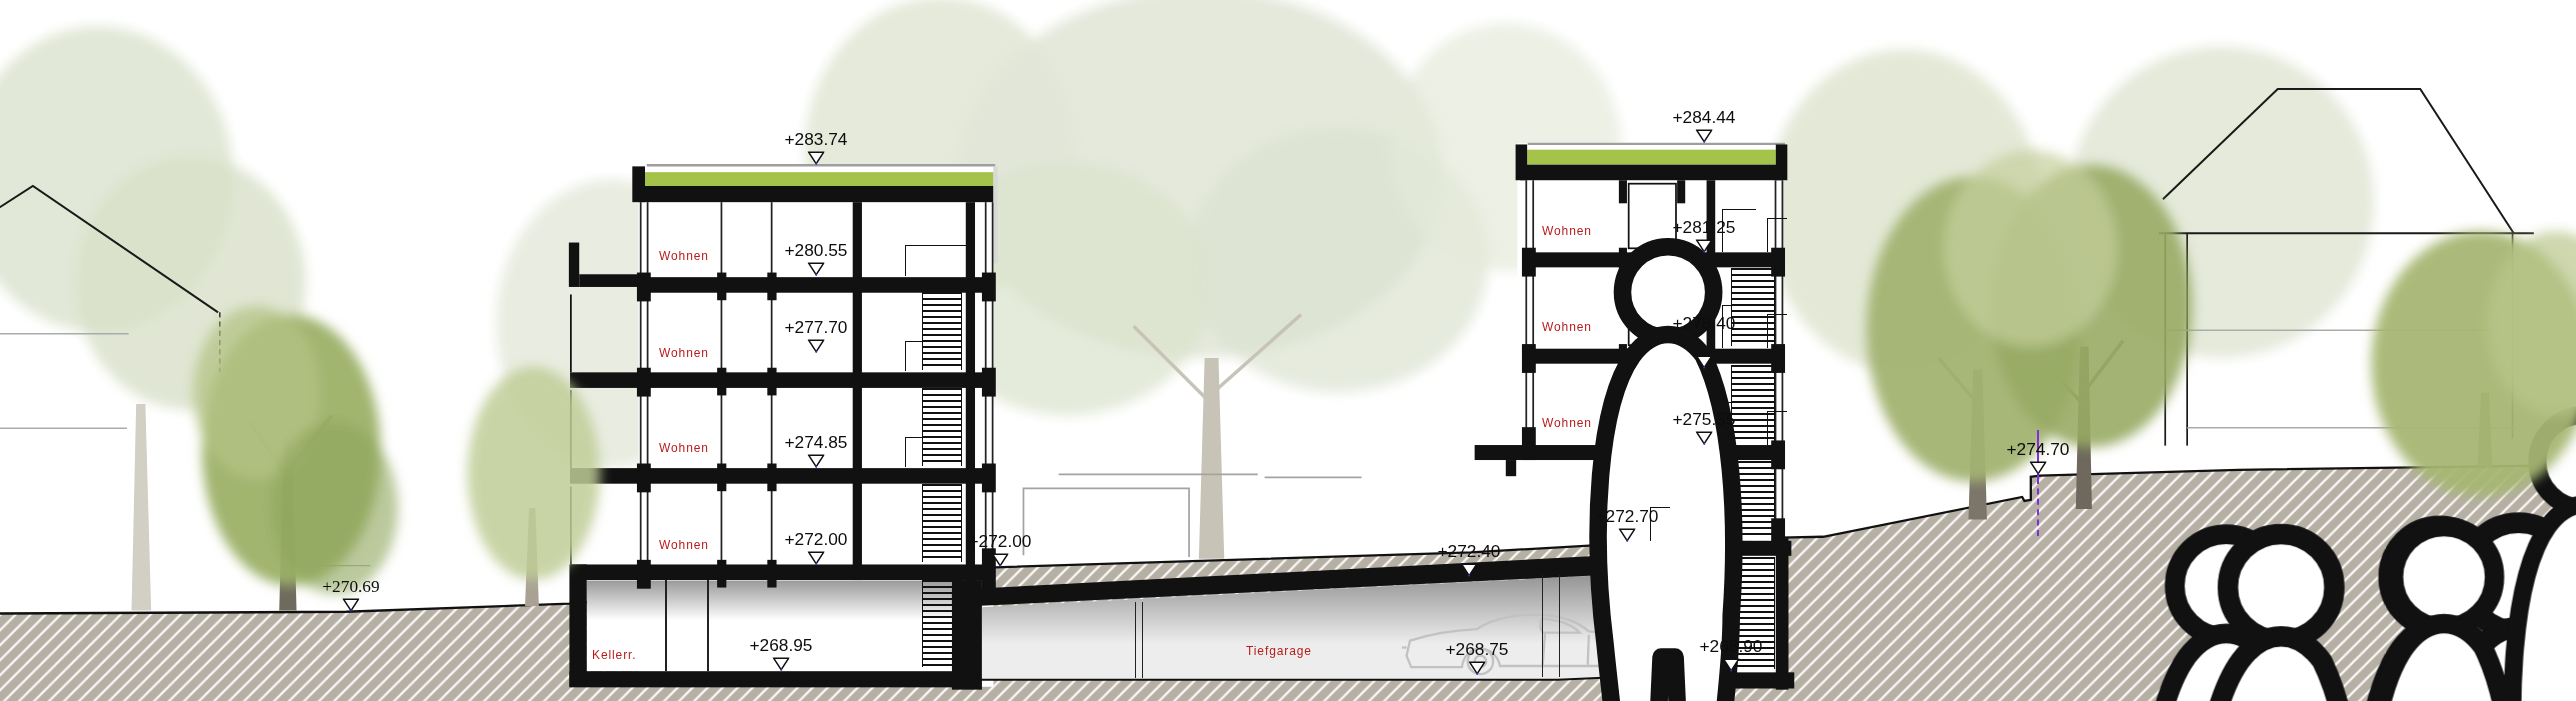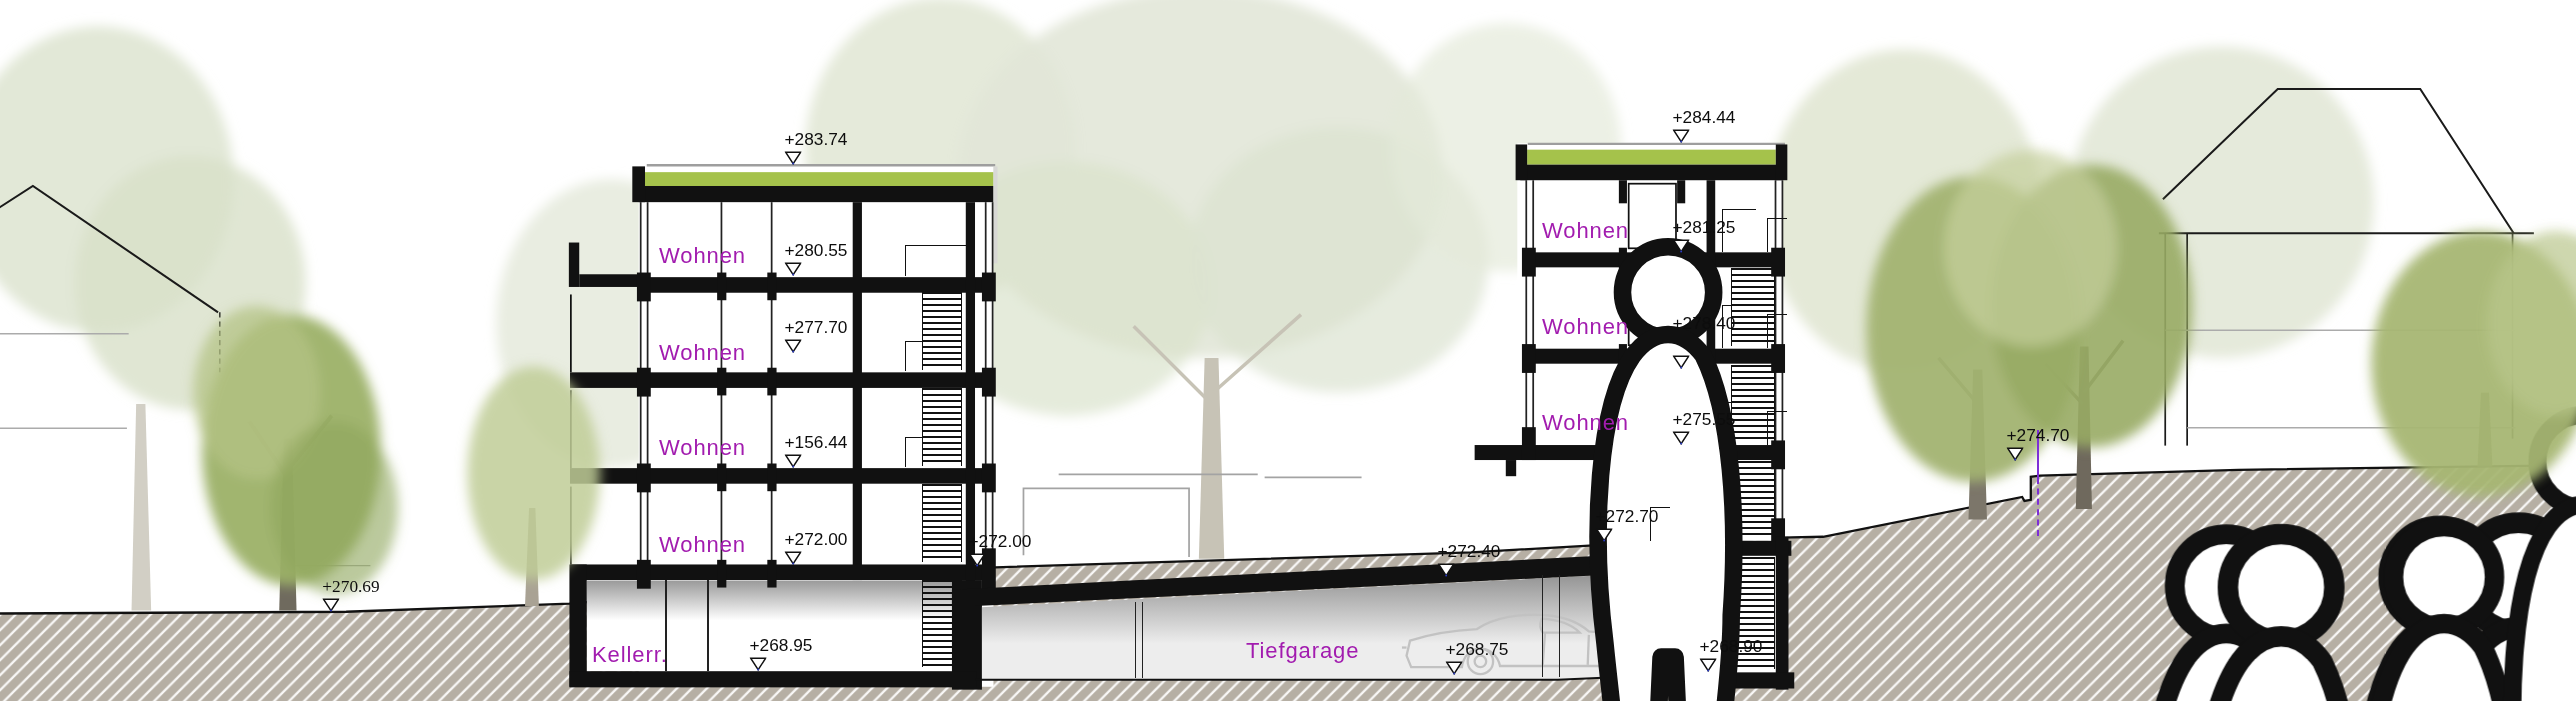--- a/index.html
+++ b/index.html
@@ -1,22 +1,22 @@
 <!DOCTYPE html>
 <html style="font-size:9.2px"><head>
 <meta charset="utf-8">
 <style>
   html,body{margin:0;padding:0;background:#ffffff;}
   #stage{position:relative;width:2576px;height:702px;overflow:hidden;background:#ffffff;
          font-family:"Liberation Sans",sans-serif;}
   #stage svg.canvas{position:absolute;left:0;top:0;}
-  .roomlabel{position:absolute;transform:translateY(-50%);font-size:22px;line-height:1;
-             color:#a21caf;letter-spacing:0.9px;white-space:nowrap;}
+  .roomlabel{position:absolute;transform:translateY(-50%);font-size:12px;line-height:1;
+             color:#b91c1c;letter-spacing:0.9px;white-space:nowrap;}
   .marker{position:absolute;transform:translateX(-50%);display:flex;flex-direction:column;
-          gap:1.2px;z-index:30;}
+          align-items:center;gap:1.2px;z-index:30;}
   .mval{font-size:17.3px;line-height:19.6px;color:#0d0d0d;letter-spacing:0;white-space:nowrap;}
   .stairs{position:absolute;border-left:1.7px solid #111;border-right:1.7px solid #111;
           background:repeating-linear-gradient(180deg,#111 0 1.7px,transparent 1.7px 6px);}
   .lmark{position:absolute;border-left:1.7px solid #111;border-top:1.7px solid #111;}
   .dimmark{position:absolute;border-left:1.4px solid #111;border-top:1.4px solid #111;}
   .colpair{position:absolute;border-left:1.7px solid #222;border-right:1.7px solid #222;}
   .thinline{position:absolute;background:#222;}
   .boundary-solid{position:absolute;border-left:2.3px solid #7e2fd6;}
   .boundary-dash{position:absolute;border-left:2.3px dashed #7e2fd6;}
 </style>
@@ -325,21 +325,21 @@
       </svg>
 </div>
 <div class="marker" style="left:816px;top:318px;">
   <span class="mval">+277.70</span>
   <svg width="17.3" height="14" viewBox="0 0 30 24">
         <polygon points="2,2 28,2 15,22" fill="#fff" stroke="#111" stroke-width="2.5"></polygon>
         <rect x="13.5" y="20" width="3" height="3" fill="#2b3cc4"></rect>
       </svg>
 </div>
 <div class="marker" style="left:816px;top:433px;">
-  <span class="mval">+156.44</span>
+  <span class="mval">+274.85</span>
   <svg width="17.3" height="14" viewBox="0 0 30 24">
         <polygon points="2,2 28,2 15,22" fill="#fff" stroke="#111" stroke-width="2.5"></polygon>
         <rect x="13.5" y="20" width="3" height="3" fill="#2b3cc4"></rect>
       </svg>
 </div>
 <div class="marker" style="left:816px;top:530px;">
   <span class="mval">+272.00</span>
   <svg width="17.3" height="14" viewBox="0 0 30 24">
         <polygon points="2,2 28,2 15,22" fill="#fff" stroke="#111" stroke-width="2.5"></polygon>
         <rect x="13.5" y="20" width="3" height="3" fill="#2b3cc4"></rect>
@@ -418,21 +418,21 @@
         <rect x="13.5" y="20" width="3" height="3" fill="#2b3cc4"></rect>
       </svg>
 </div>
 <div class="marker" style="left:1469px;top:518px;margin-top:24px;">
   <span class="mval">+272.40</span>
   <svg width="17.3" height="14" viewBox="0 0 30 24">
         <polygon points="2,2 28,2 15,22" fill="#fff" stroke="#111" stroke-width="2.5"></polygon>
         <rect x="13.5" y="20" width="3" height="3" fill="#2b3cc4"></rect>
       </svg>
 </div>
-<div class="marker" style="left:2038px;top:426px;">
+<div class="marker" style="left:2038px;top:440px;">
   <span class="mval">+274.70</span>
   <svg width="17.3" height="14" viewBox="0 0 30 24">
         <polygon points="2,2 28,2 15,22" fill="#fff" stroke="#111" stroke-width="2.5"></polygon>
         <rect x="13.5" y="20" width="3" height="3" fill="#2b3cc4"></rect>
       </svg>
 </div>
 
 </div>
 
 

